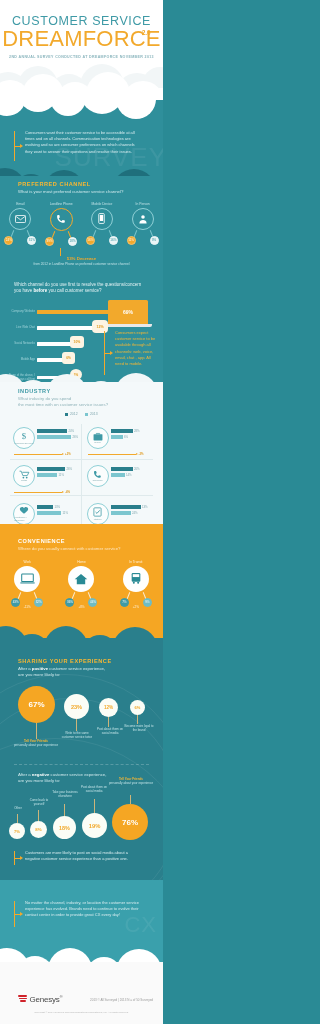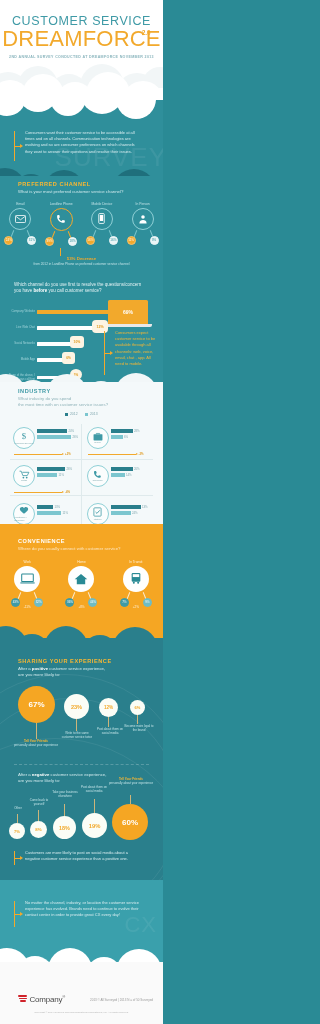--- a/index.html
+++ b/index.html
@@ -743,21 +743,21 @@
   <div class="pcirc" style="left:82px; top:175px; width:25px; height:25px; font-size:5.8px;">
     <span>19%</span>
   </div>
 
   <div class="plab hl" style="left:108px; top:139px; width:46px;">
     <span>Tell Your Friends</span>
     <span class="sub">personally about your experience</span>
   </div>
   <div class="stem" style="left:130px; top:157px; height:9px;"></div>
   <div class="pcirc or" style="left:112px; top:166px; width:36px; height:36px; font-size:8px;">
-    <span>60%</span>
+    <span>76%</span>
   </div>
 
   <div class="callout" style="left:14px; top:212px; width:130px;">
     <div class="cobrace" style="height:14px;">
         <div class="coarrow"></div>
       </div>
     <div class="cotext">Customers are more likely to post on social media about a negative customer service experience than a positive one.</div>
   </div>
 </div>
 
@@ -801,19 +801,19 @@
     <div class="fcloud" style="left:0;top:18px;width:170px;height:24px;border-radius:0;"></div>
   </div>
 
   <div class="glogo">
     <div class="gmark">
       <i style="top:0; width:9px;"></i>
       <i style="top:2.7px; width:7.5px; left:1px;"></i>
       <i style="top:5.4px; width:6px; left:2px;"></i>
     </div>
     <div class="gname">
-      <span>Company</span><sup>®</sup>
+      <span>Genesys</span><sup>®</sup>
     </div>
   </div>
 
   <div class="fmeta">2013 © All Surveyed  |  2013 N = of 50 Surveyed</div>
   <div class="fcopy">Copyright © 2014 Genesys Telecommunications Laboratories, Inc. All rights reserved.</div>
 </div>
 
 </body></html>

